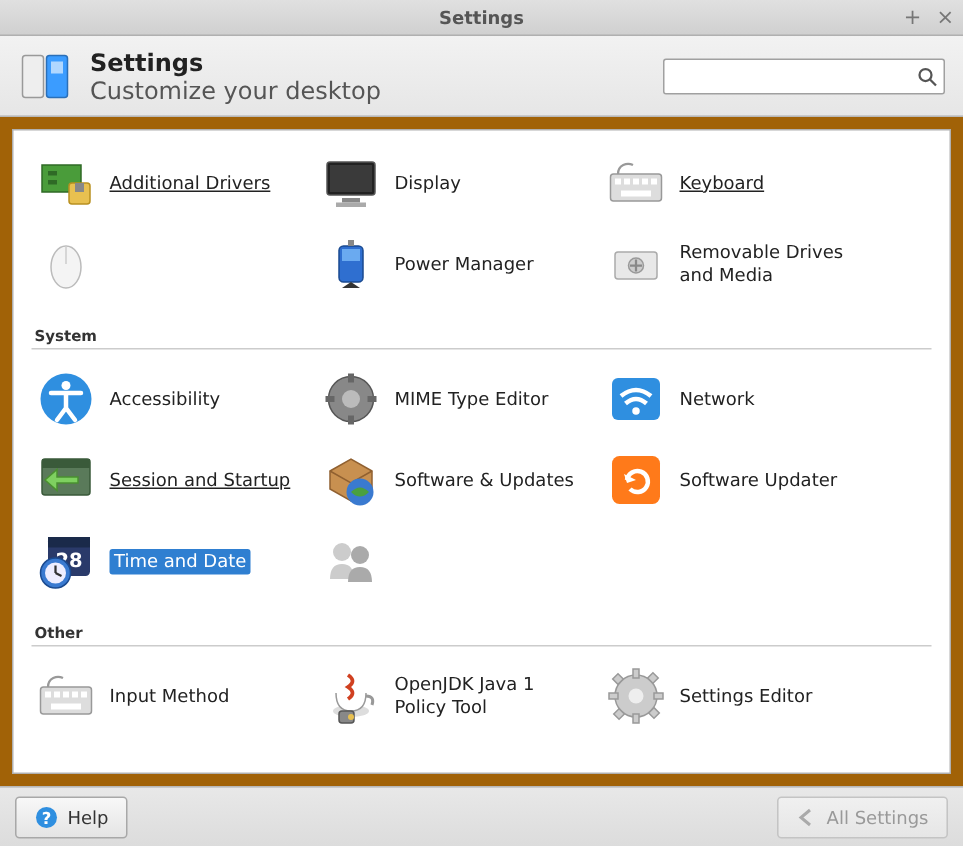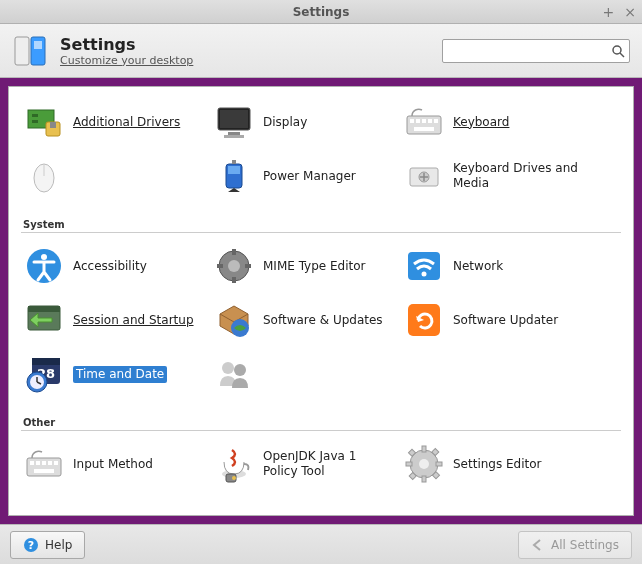--- a/index.html
+++ b/index.html
@@ -40,36 +40,36 @@
     align-items: center;
     padding: 0 12px;
     gap: 10px;
   }
   .header-icon {
     width: 38px; height: 38px;
     display:flex; align-items:center; justify-content:center;
   }
   .header-text { flex: 0 0 auto; }
   .header-text h1 { font-size: 16px; font-weight: bold; color: #222; }
-  .header-text p { font-size: 11px; color: #555; text-decoration: underline; }
+  .header-text p { font-size: 16px; color: #555; }
   .header-spacer { flex: 1; }
   .search-wrap {
     width: 188px; height: 24px;
     background: #fff;
     border: 1px solid #a0a0a0;
     border-radius: 2px;
     display: flex; align-items: center;
     padding: 0 4px;
   }
   .search-wrap input {
     flex:1; border:none; outline:none; font-size:12px; background:transparent;
   }
   .content-outer {
     padding: 8px;
-    background: #701a75;
+    background: #a16207;
   }
   .content {
     background: #fff;
     border: 1px solid #b0b0b0;
     height: 430px;
     overflow-y: auto;
     padding: 8px 8px 8px 8px;
   }
   .category-label {
     font-weight: bold;
@@ -233,21 +233,21 @@
           <div class="lbl">Power Manager</div>
         </div>
         <div class="item">
           <div class="ic">
             <svg width="40" height="40" viewBox="0 0 40 40">
               <rect x="6" y="12" width="28" height="18" rx="2" fill="#e8e8e8" stroke="#aaa"></rect>
               <circle cx="20" cy="21" r="5" fill="#ccc" stroke="#999"></circle>
               <path d="M20 17 L20 25 M16 21 L24 21" stroke="#888" stroke-width="1.5"></path>
             </svg>
           </div>
-          <div class="lbl">Keyboard Drives and Media</div>
+          <div class="lbl">Removable Drives and Media</div>
         </div>
       </div>
       <div class="category-label">System</div>
       <div class="grid">
         <div class="item">
           <div class="ic">
             <svg width="40" height="40" viewBox="0 0 40 40">
               <circle cx="20" cy="20" r="17" fill="#2f8fe0"></circle>
               <circle cx="20" cy="11" r="3" fill="#fff"></circle>
               <path d="M10 16 L30 16 M20 16 L20 26 M20 26 L14 34 M20 26 L26 34" stroke="#fff" stroke-width="3" stroke-linecap="round"></path>

